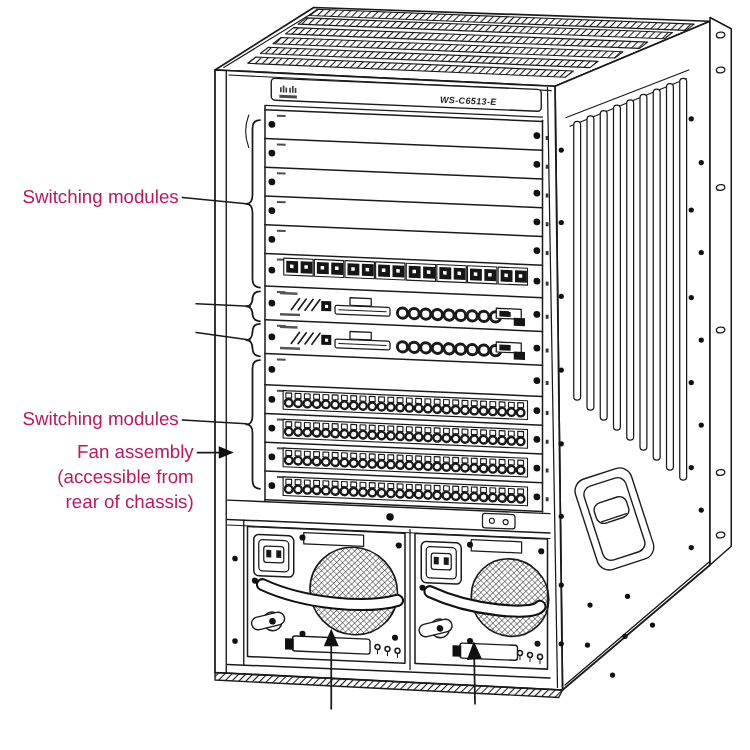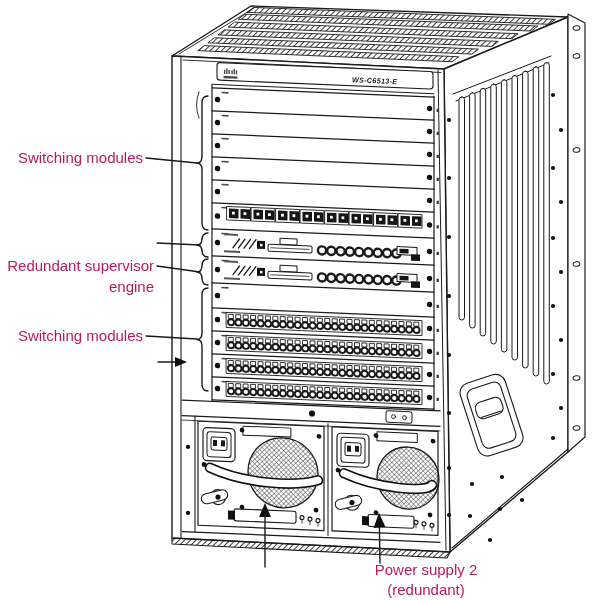--- a/index.html
+++ b/index.html
@@ -591,19 +591,18 @@
       <polygon points="175,357 187,362 175,367" fill="#101010" stroke="none"></polygon>
       <line x1="265" y1="567" x2="265" y2="516"></line>
       <polygon points="259,517 271,517 265,503" fill="#101010" stroke="none"></polygon>
       <line x1="380" y1="563" x2="379.4" y2="527"></line>
       <polygon points="373.5,528 385.5,527 379,513" fill="#101010" stroke="none"></polygon>
     </g>
   </g>
 </svg>
 
 <div class="callout r" style="right:457px;top:147px;">Switching modules</div>
-<div class="callout r" style="right:446px;top:255px;">Redundant supervisor
-engine</div>
 <div class="callout r" style="right:457px;top:325px;">Switching modules</div>
-<div class="callout c lh20" style="left:346px;top:560px;width:160px;">Power supply 2
-(redundant)</div>
+<div class="callout r lh20" style="right:445px;top:352px;">Fan assembly
+(accessible from
+rear of chassis)</div>
 
 </div>
 
 </body></html>

